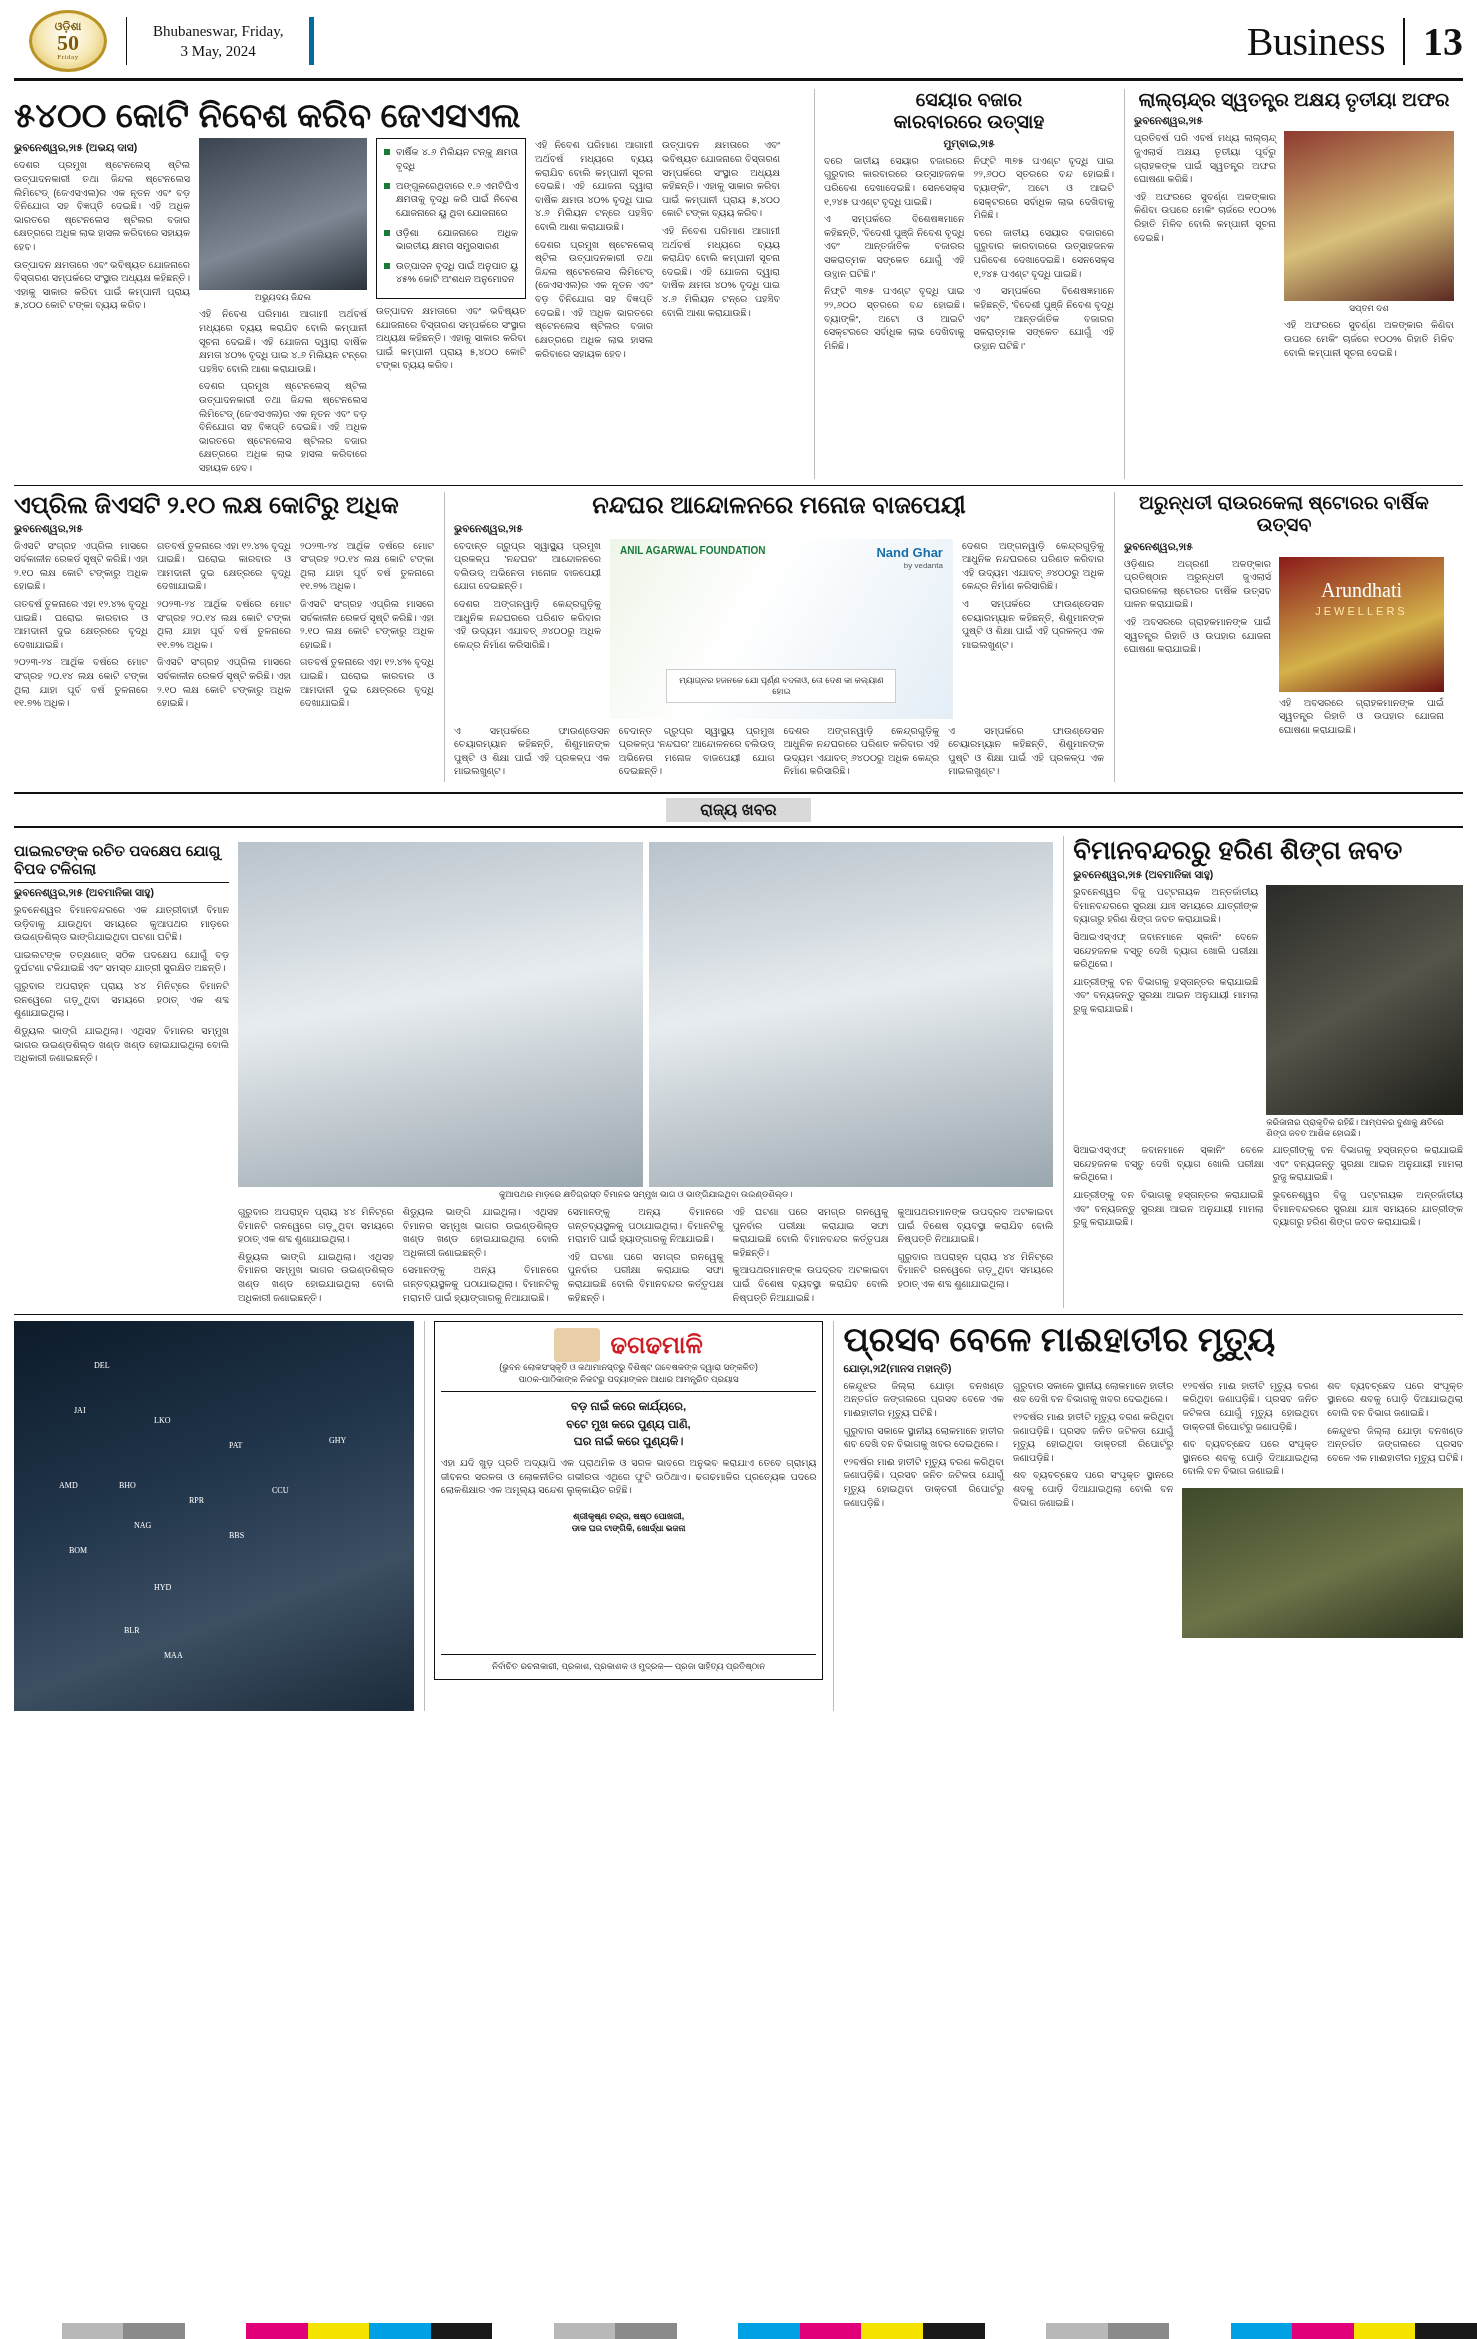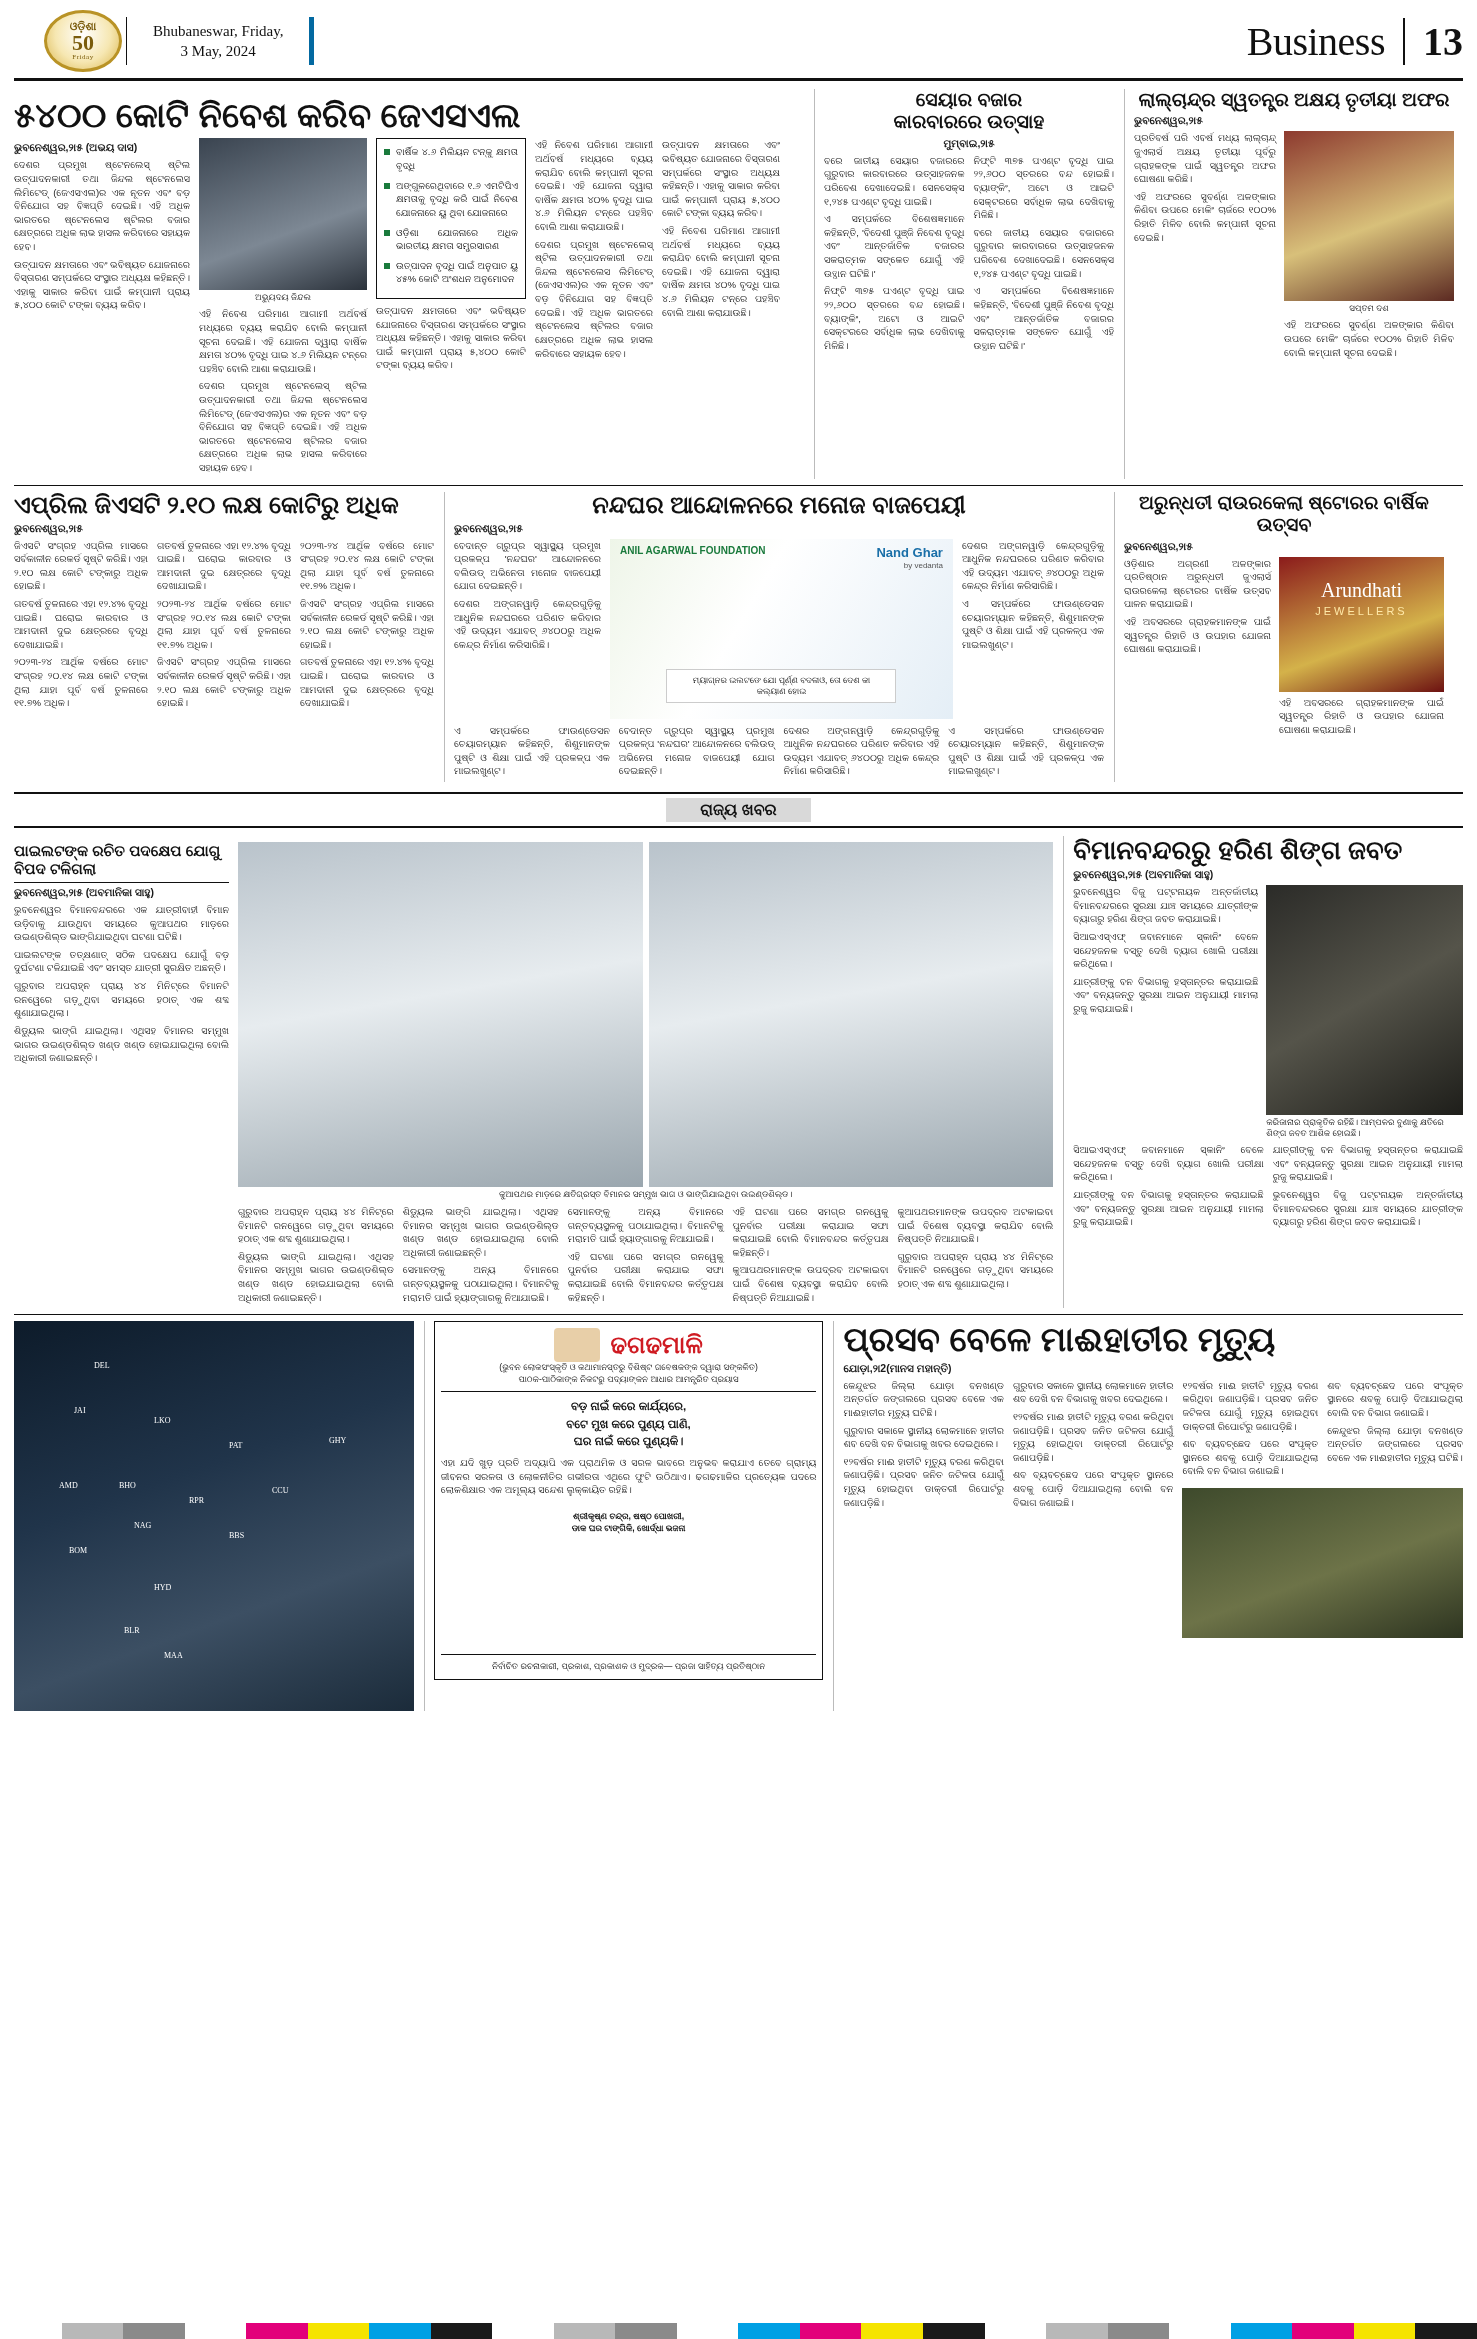--- a/index.html
+++ b/index.html
@@ -8,21 +8,21 @@
     width:1477px; height:2339px;
     font-family:"Liberation Serif", serif;
     color:#111;
     position:relative;
     overflow:hidden;
   }
   .page { width:1477px; height:2339px; padding:10px 14px 0 14px; position:relative; }
 
   
   .masthead { display:flex; align-items:center; border-bottom:3px solid #111; padding-bottom:6px; }
-  .logo-wrap { width:108px; display:flex; justify-content:flex-end; }
+  .logo-wrap { width:108px; display:flex; justify-content:center; }
   .logo {
     width:78px;height:62px;border-radius:50%;
     background:radial-gradient(circle at 50% 38%, #fff 0%, #f6e7b2 55%, #d9b44a 100%);
     border:3px solid #b99326; display:flex; flex-direction:column;
     align-items:center; justify-content:center; line-height:1;
   }
   .logo .l1 { font-size:11px; color:#7a5c0c; font-weight:bold; }
   .logo .l2 { font-size:22px; font-weight:bold; color:#7a5c0c; }
   .logo .l3 { font-size:7px; color:#7a5c0c; letter-spacing:.5px; }
   .dateblock {
@@ -236,21 +236,21 @@
       <div style="display:flex; gap:9px;">
         <div style="width:150px;" class="body-col">
           <p>ବେଦାନ୍ତ ଗ୍ରୁପ୍‌ର ସ୍ୱାସ୍ଥ୍ୟ ପ୍ରମୁଖ ପ୍ରକଳ୍ପ 'ନନ୍ଦଘର' ଆନ୍ଦୋଳନରେ ବଲିଉଡ୍‌ ଅଭିନେତା ମନୋଜ ବାଜପେୟୀ ଯୋଗ ଦେଇଛନ୍ତି।</p>
           <p>ଦେଶର ଅଙ୍ଗନୱାଡ଼ି କେନ୍ଦ୍ରଗୁଡ଼ିକୁ ଆଧୁନିକ ନନ୍ଦଘରରେ ପରିଣତ କରିବାର ଏହି ଉଦ୍ୟମ ଏଯାବତ୍‌ ୬୪୦୦ରୁ ଅଧିକ କେନ୍ଦ୍ର ନିର୍ମାଣ କରିସାରିଛି।</p>
         </div>
         <div style="width:350px;">
           <div class="ph ad-ph" style="height:180px; position:relative;">
             <div style="position:absolute;top:6px;left:10px;font-size:10px;font-weight:bold;color:#1a7a3c;font-family:'Liberation Sans',sans-serif;">ANIL AGARWAL FOUNDATION</div>
             <div style="position:absolute;top:6px;right:10px;font-size:13px;font-weight:bold;color:#1a6fa8;font-family:'Liberation Sans',sans-serif;">Nand Ghar</div>
             <div style="position:absolute;top:22px;right:10px;font-size:8px;color:#555;font-family:'Liberation Sans',sans-serif;">by vedanta</div>
-            <div style="position:absolute;bottom:16px;left:50%;transform:translateX(-50%);background:#fff;border:1px solid #ccc;padding:5px 10px;font-size:8.5px;width:230px;text-align:center;font-family:'Liberation Sans',sans-serif;">ମ୍ୟାଗ୍ନର ଇଲଟଙେ ଯୋ ପୂର୍ଣ୍ଣ ବଦଳାଓ, ତୋ ଦେଶ କା କଲ୍ୟାଣ ହୋଇ</div>
+            <div style="position:absolute;bottom:16px;left:50%;transform:translateX(-50%);background:#fff;border:1px solid #ccc;padding:5px 10px;font-size:8.5px;width:230px;text-align:center;font-family:'Liberation Sans',sans-serif;">ମ୍ୟାଗ୍ନର ହଜନକେ ଯୋ ପୂର୍ଣ୍ଣ ବଦଳାଓ, ତୋ ଦେଶ କା କଲ୍ୟାଣ ହୋଇ</div>
           </div>
         </div>
         <div style="width:145px;" class="body-col">
           <p>ଦେଶର ଅଙ୍ଗନୱାଡ଼ି କେନ୍ଦ୍ରଗୁଡ଼ିକୁ ଆଧୁନିକ ନନ୍ଦଘରରେ ପରିଣତ କରିବାର ଏହି ଉଦ୍ୟମ ଏଯାବତ୍‌ ୬୪୦୦ରୁ ଅଧିକ କେନ୍ଦ୍ର ନିର୍ମାଣ କରିସାରିଛି।</p>
           <p>ଏ ସମ୍ପର୍କରେ ଫାଉଣ୍ଡେସନ ଚେୟାରମ୍ୟାନ କହିଛନ୍ତି, ଶିଶୁମାନଙ୍କ ପୁଷ୍ଟି ଓ ଶିକ୍ଷା ପାଇଁ ଏହି ପ୍ରକଳ୍ପ ଏକ ମାଇଲଖୁଣ୍ଟ।</p>
         </div>
       </div>
       <div class="cols" style="margin-top:5px;">
         <div class="col body-col">
             <p>ଏ ସମ୍ପର୍କରେ ଫାଉଣ୍ଡେସନ ଚେୟାରମ୍ୟାନ କହିଛନ୍ତି, ଶିଶୁମାନଙ୍କ ପୁଷ୍ଟି ଓ ଶିକ୍ଷା ପାଇଁ ଏହି ପ୍ରକଳ୍ପ ଏକ ମାଇଲଖୁଣ୍ଟ।</p>

